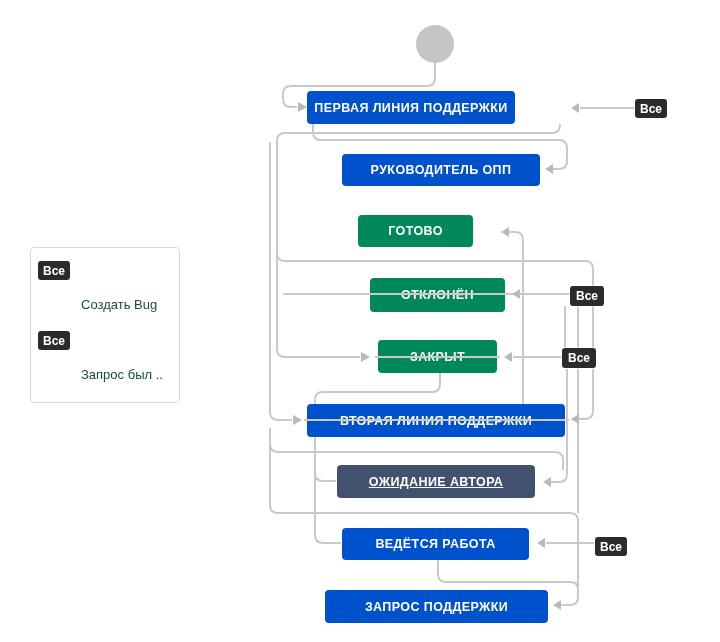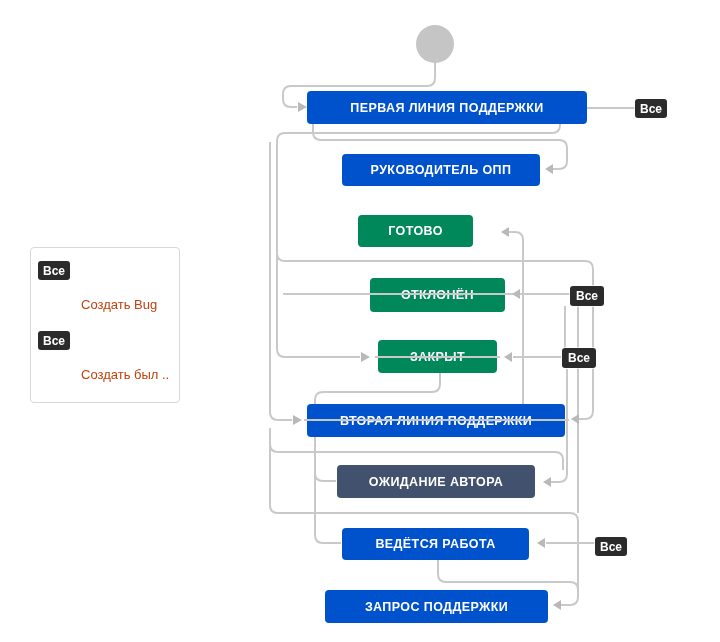--- a/index.html
+++ b/index.html
@@ -26,21 +26,21 @@
     box-sizing:border-box;z-index:5;
   }
   .panel-badge{
     position:absolute;
     display:flex;align-items:center;justify-content:center;
     background:#2b2b2b;color:#ffffff;font-weight:bold;font-size:12px;
     border-radius:3px;padding:0 5px;height:19px;
     cursor:pointer;
   }
   .panel-label{
-    position:absolute;font-size:13px;color:#c2410c;background:#ffffff;
+    position:absolute;font-size:13px;color:#14532d;background:#ffffff;
     padding:0 3px;white-space:nowrap;cursor:pointer;
   }
   .overline{z-index:3;}
 </style>
 </head>
 <body>
 
 <div id="stage">
 
   <svg class="layer" width="720" height="642">
@@ -108,30 +108,30 @@
       <path d="M375,357 H500"></path>
       <path d="M304,420 H569"></path>
     </g>
     <g fill="#b9b9b9">
       <polygon points="520,289 520,299 512,294"></polygon>
     </g>
   </svg>
 
   <div id="panel"></div>
 
-<div class="status" style="left: 307px; top: 91px; width: 280px; height: 33px; background: rgb(0, 82, 204);">ПЕРВАЯ ЛИНИЯ ПОДДЕРЖКИ</div>
+<div class="status" style="left: 307px; top: 91px; width: 208px; height: 33px; background: rgb(0, 82, 204);">ПЕРВАЯ ЛИНИЯ ПОДДЕРЖКИ</div>
     <div class="status" style="left: 342px; top: 154px; width: 198px; height: 32px; background: rgb(0, 82, 204);">РУКОВОДИТЕЛЬ ОПП</div>
     <div class="status" style="left: 358px; top: 215px; width: 115px; height: 32px; background: rgb(0, 135, 90);">ГОТОВО</div>
     <div class="status" style="left: 370px; top: 278px; width: 135px; height: 34px; background: rgb(0, 135, 90);">ОТКЛОНЁН</div>
     <div class="status" style="left: 378px; top: 340px; width: 119px; height: 33px; background: rgb(0, 135, 90);">ЗАКРЫТ</div>
     <div class="status" style="left: 307px; top: 404px; width: 258px; height: 33px; background: rgb(0, 82, 204);">ВТОРАЯ ЛИНИЯ ПОДДЕРЖКИ</div>
-    <div class="status" style="left: 337px; top: 465px; width: 198px; height: 33px; background: rgb(66, 82, 110);">ОЖИДАНИЕ АВТОРА</div>
+    <div class="status" style="left: 337px; top: 465px; width: 198px; height: 33px; background: rgb(66, 82, 110); text-decoration: underline;">ОЖИДАНИЕ АВТОРА</div>
     <div class="status" style="left: 342px; top: 528px; width: 187px; height: 32px; background: rgb(0, 82, 204);">ВЕДЁТСЯ РАБОТА</div>
     <div class="status" style="left: 325px; top: 590px; width: 223px; height: 33px; background: rgb(0, 82, 204);">ЗАПРОС ПОДДЕРЖКИ</div>
     <div class="badge" style="left: 635px; top: 99px; min-width: 30px; height: 19px;">Все</div>
     <div class="badge" style="left: 570px; top: 286px; min-width: 34px; height: 20px;">Все</div>
     <div class="badge" style="left: 562px; top: 348px; min-width: 34px; height: 20px;">Все</div>
     <div class="badge" style="left: 595px; top: 537px; min-width: 32px; height: 19px;">Все</div>
     <div class="panel-badge" style="left: 38px; top: 261px; position: absolute; z-index: 6;">Все</div>
     <div class="panel-label" style="left: 78px; top: 297px; z-index: 6;">Создать Bug</div>
     <div class="panel-badge" style="left: 38px; top: 331px; position: absolute; z-index: 6;">Все</div>
-    <div class="panel-label" style="left: 78px; top: 367px; z-index: 6;">Создать был ..</div>
+    <div class="panel-label" style="left: 78px; top: 367px; z-index: 6;">Запрос был ..</div>
   </div>
 
 </body></html>

